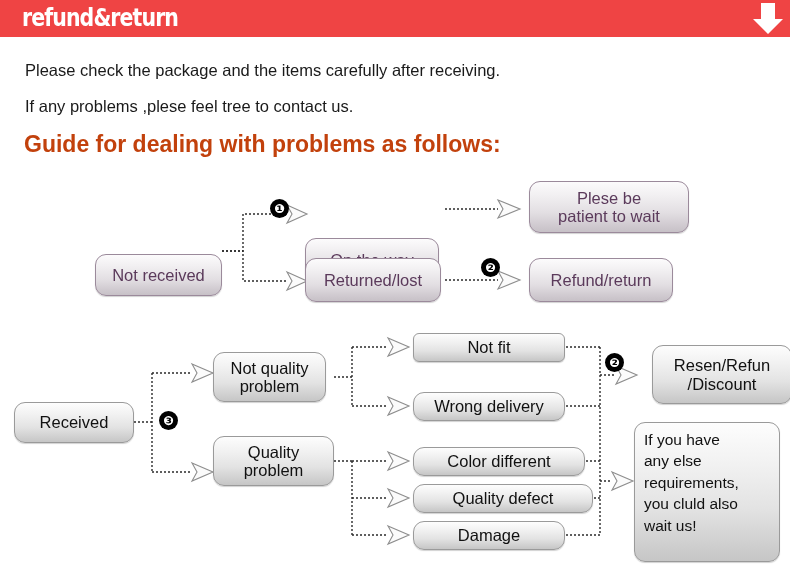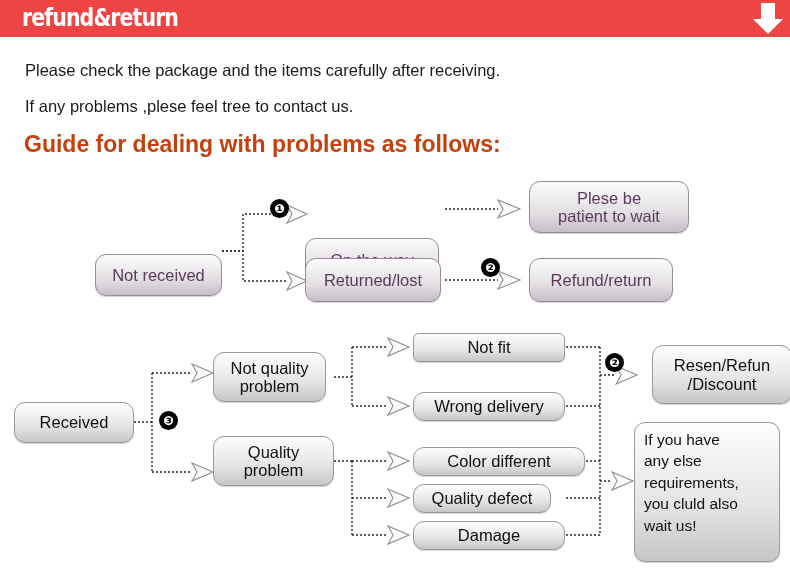--- a/index.html
+++ b/index.html
@@ -246,21 +246,21 @@
     <span>Quality</span>
     <span>problem</span>
   </div>
 
   <div class="node" style="left:413px; top:333px; width:152px; height:29px;border-radius:6px;">Not fit</div>
 
   <div class="node" style="left:413px; top:392px; width:152px; height:29px;">Wrong delivery</div>
 
   <div class="node" style="left:413px; top:447px; width:172px; height:29px;">Color different</div>
 
-  <div class="node" style="left:413px; top:484px; width:138px; height:29px;">Quality defect</div>
+  <div class="node" style="left:413px; top:484px; width:180px; height:29px;">Quality defect</div>
 
   <div class="node" style="left:413px; top:521px; width:152px; height:29px;">Damage</div>
 
   <div class="badge" style="left:605px; top:353px;">❷</div>
 
   <div class="node" style="left:638px; top:345px; width:140px; height:59px; flex-direction:column;margin-left:14px;">
     <span>Resen/Refun</span>
     <span>/Discount</span>
   </div>
 

